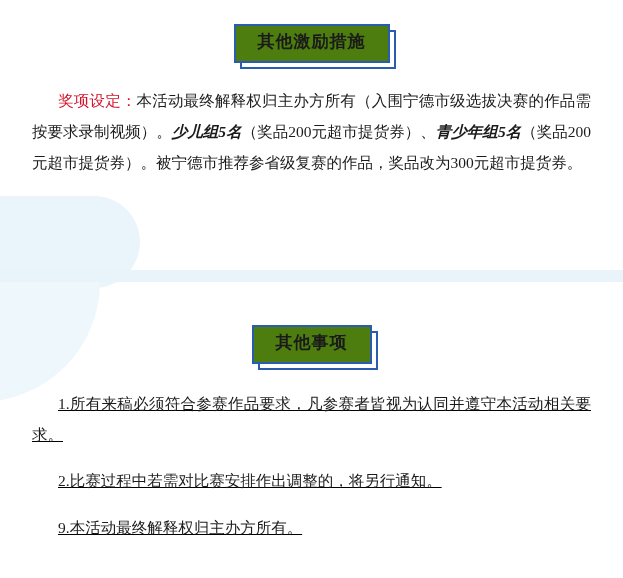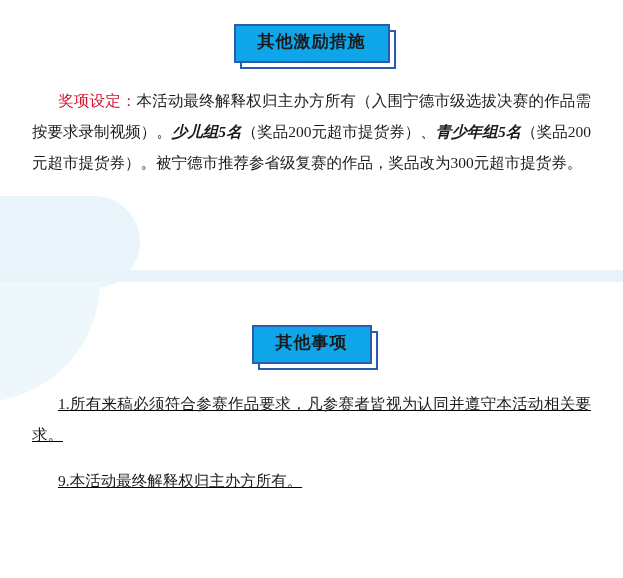--- a/index.html
+++ b/index.html
@@ -70,21 +70,21 @@
     left: 6px;
     top: 6px;
     width: 100%;
     height: 100%;
     border: 2px solid #2a5db0;
     box-sizing: border-box;
     background: transparent;
   }
   .badge-box {
     position: relative;
-    background: #0ea5e9;
+    background: #4d7c0f;
     border: 2px solid #2a5db0;
     padding: 7px 22px 9px 22px;
     box-sizing: border-box;
   }
   .badge-text {
     font-family: "Liberation Serif", serif;
     font-weight: bold;
     font-size: 17px;
     color: #1a1a1a;
     letter-spacing: 1px;
@@ -175,18 +175,21 @@
           <span class="badge-text">其他事项</span>
         </div>
       </div>
     </div>
 
     <div class="section-two-body">
       <p class="para item">
         <span class="indent"></span><span>1.所有来稿必须符合参赛作品要求，凡参赛者皆视为认同并遵守本活动相关要求。</span>
       </p>
       <p class="para item">
+        <span class="indent"></span><span>2.比赛过程中若需对比赛安排作出调整的，将另行通知。</span>
+      </p>
+      <p class="para item">
         <span class="indent"></span><span>9.本活动最终解释权归主办方所有。</span>
       </p>
     </div>
   </div>
 
 </div>
 
 </body></html>

